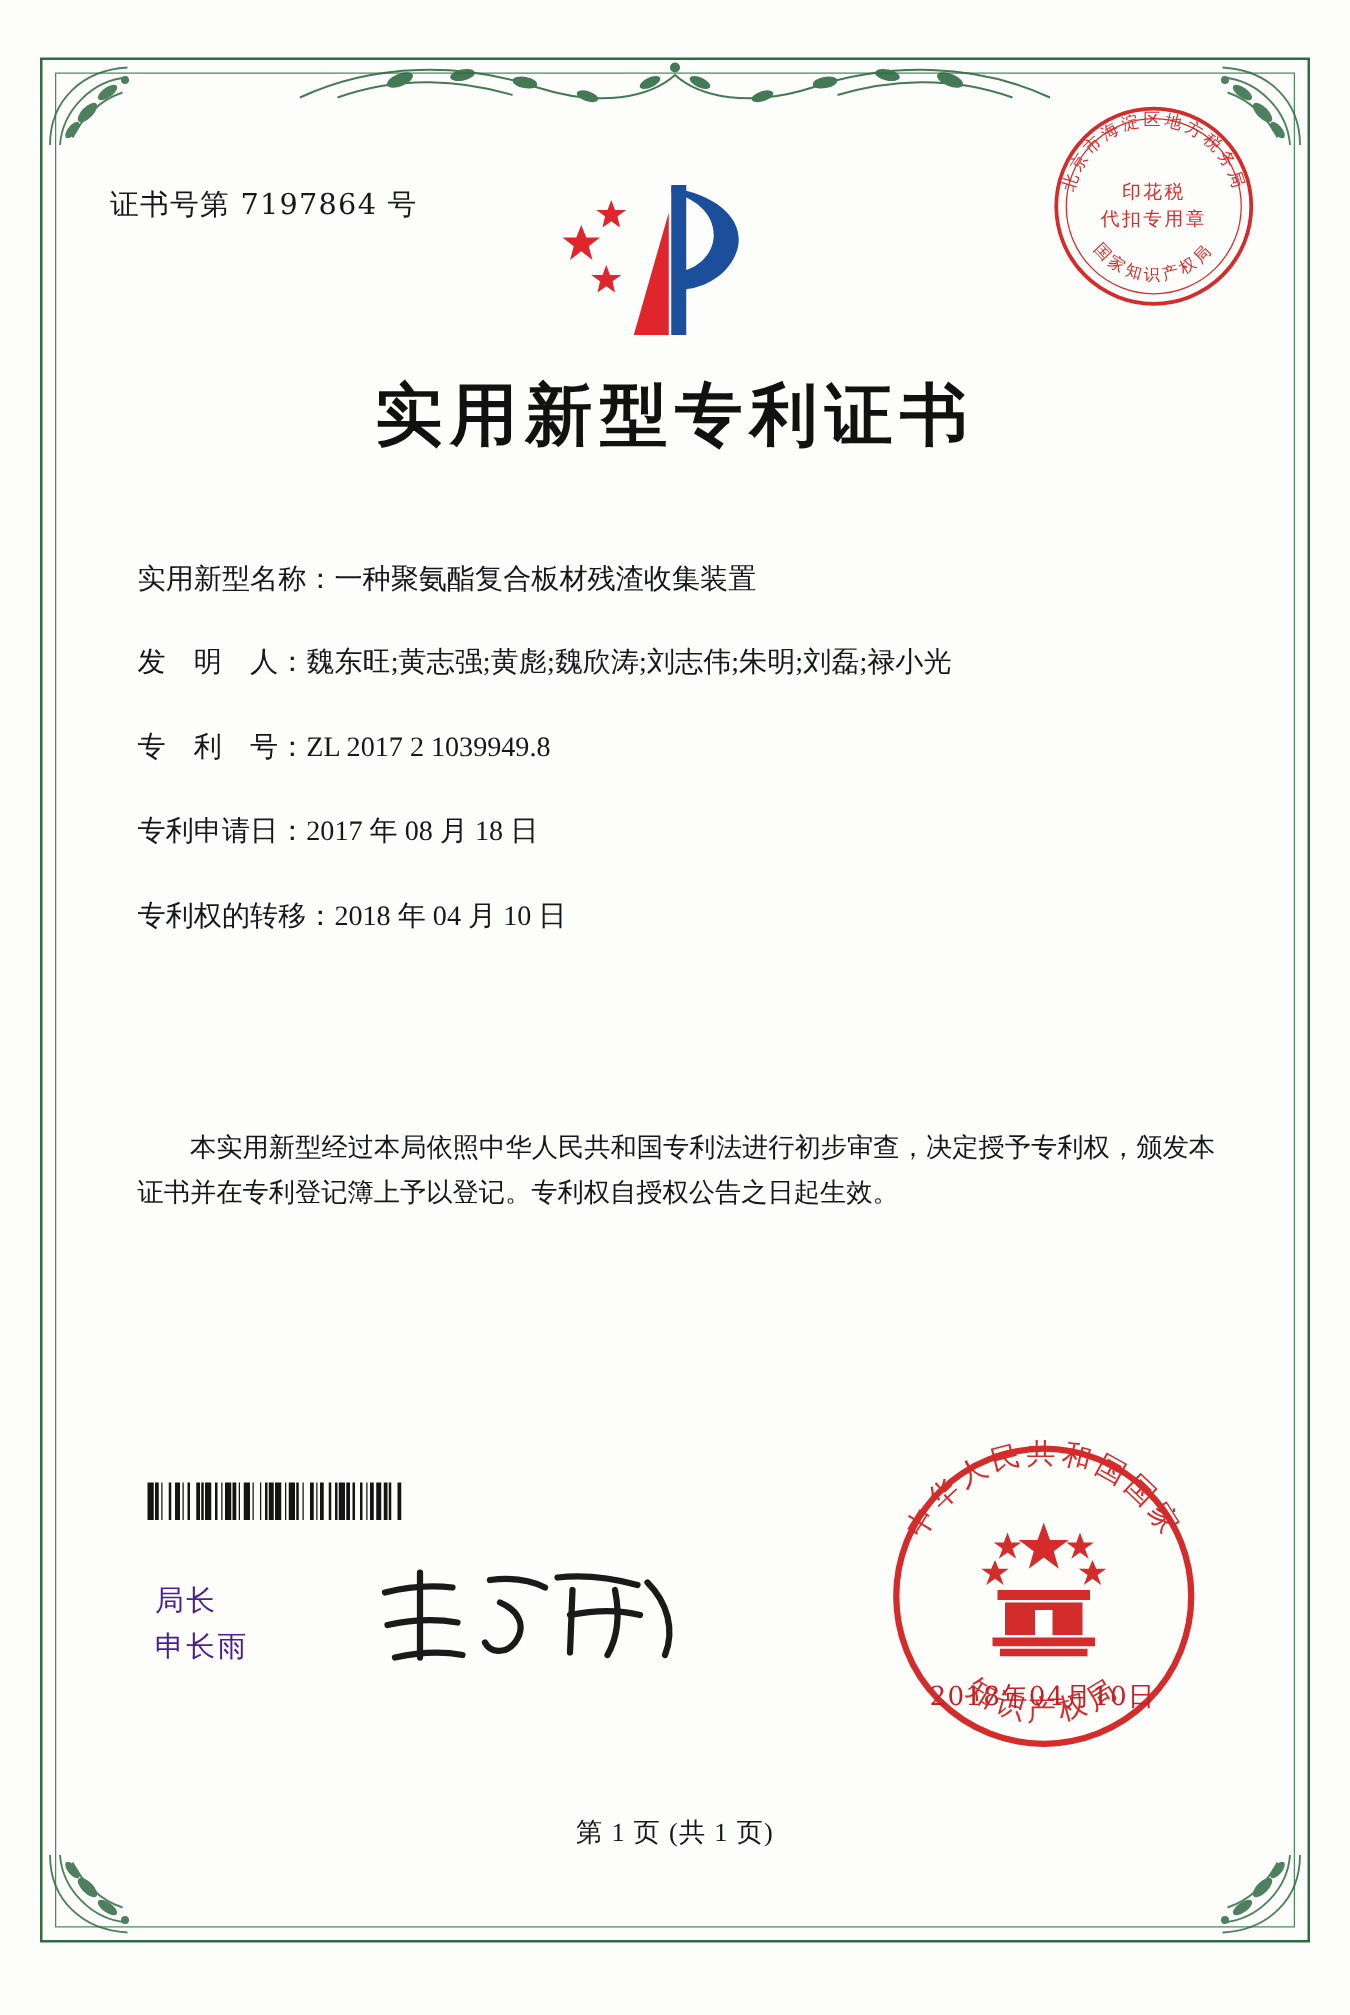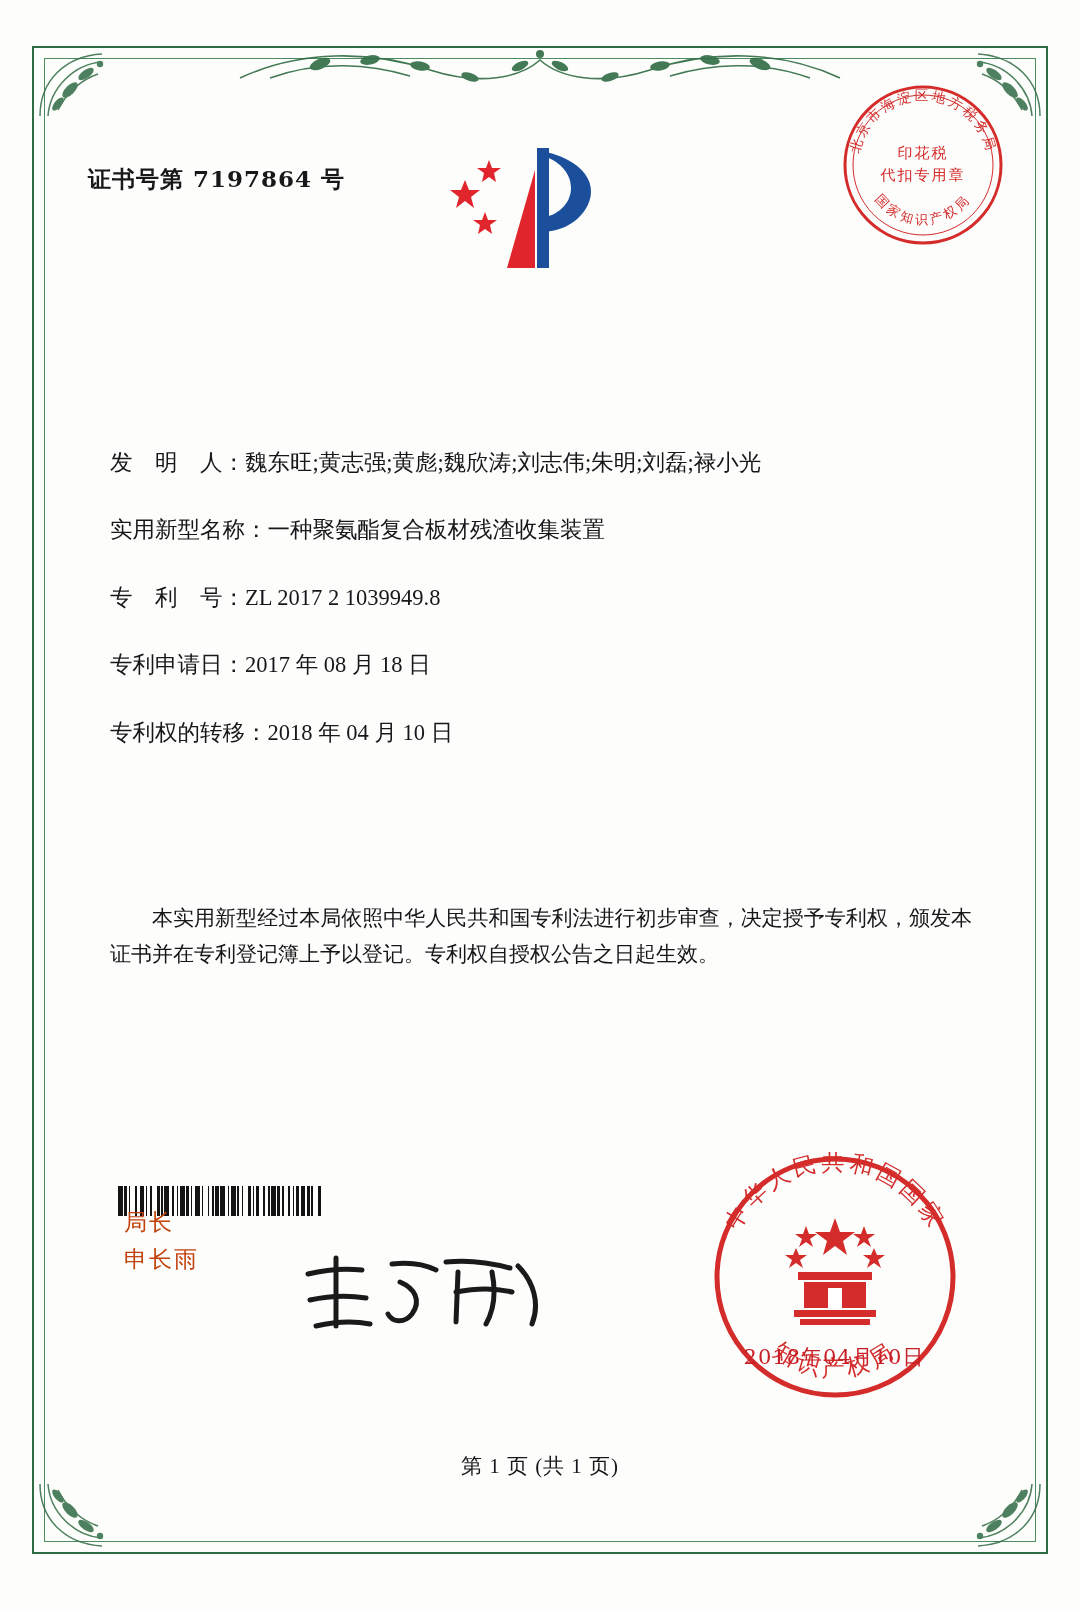--- a/index.html
+++ b/index.html
@@ -63,26 +63,25 @@
 
   
   .content {
     position: absolute;
     left: 0; top: 0; right: 0; bottom: 0;
   }
 
   .cert-no {
     position: absolute;
     left: 88px;
-    top: 164px;
+    top: 148px;
     font-size: 23px;
     letter-spacing: 1px;
     color: #17181a;
     font-family: "DejaVu Serif", "Liberation Serif", serif;
-    font-weight: bold;
   }
 
   
   .logo {
     position: absolute;
     left: 50%;
     transform: translateX(-50%);
     top: 140px;
     width: 190px;
     height: 135px;
@@ -158,24 +157,24 @@
   }
   .barcode i {
     display: block;
     background: #141414;
     height: 100%;
   }
 
   .sign-block {
     position: absolute;
     left: 124px;
-    top: 1204px;
+    top: 1262px;
     font-size: 23px;
     line-height: 1.62;
-    color: #c2410c;
+    color: #4c1d95;
     letter-spacing: 2px;
   }
   .handwriting {
     position: absolute;
     left: 296px;
     top: 1248px;
     width: 260px;
     height: 90px;
   }
   .handwriting svg { width: 100%; height: 100%; display: block; }
@@ -335,27 +334,28 @@
           <textPath href="#arcTop" startOffset="50%" text-anchor="middle">北京市海淀区地方税务局</textPath>
         </text>
         <text font-size="13" fill="#d42b2b" font-family="'DejaVu Serif',serif" letter-spacing="3">
           <textPath href="#arcBottom" startOffset="50%" text-anchor="middle">国家知识产权局</textPath>
         </text>
         <text x="85" y="78" font-size="15" fill="#d42b2b" text-anchor="middle" font-family="'DejaVu Serif',serif" letter-spacing="2">印花税</text>
         <text x="85" y="100" font-size="15" fill="#d42b2b" text-anchor="middle" font-family="'DejaVu Serif',serif" letter-spacing="2">代扣专用章</text>
       </svg>
     </div>
 
+    <div class="title">实用新型专利证书</div>
 
     <div class="fields">
       <div class="field">
-        <span class="lab">发　明　人：</span><span class="val">魏东旺;黄志强;黄彪;魏欣涛;刘志伟;朱明;刘磊;禄小光</span>
+        <span class="lab">实用新型名称：</span><span class="val">一种聚氨酯复合板材残渣收集装置</span>
       </div>
       <div class="field">
-        <span class="lab">实用新型名称：</span><span class="val">一种聚氨酯复合板材残渣收集装置</span>
+        <span class="lab">发　明　人：</span><span class="val">魏东旺;黄志强;黄彪;魏欣涛;刘志伟;朱明;刘磊;禄小光</span>
       </div>
       <div class="field">
         <span class="lab">专　利　号：</span><span class="val">ZL 2017 2 1039949.8</span>
       </div>
       <div class="field">
         <span class="lab">专利申请日：</span><span class="val">2017 年 08 月 18 日</span>
       </div>
       <div class="field">
         <span class="lab">专利权的转移：</span><span class="val">2018 年 04 月 10 日</span>
       </div>

